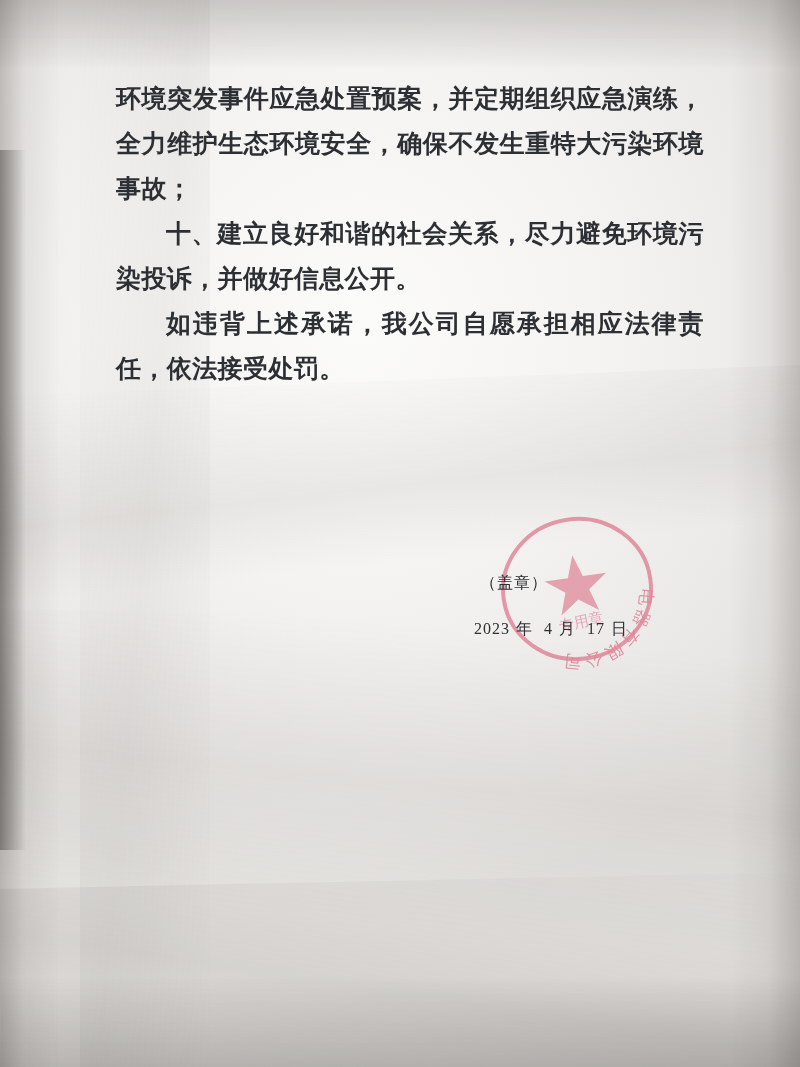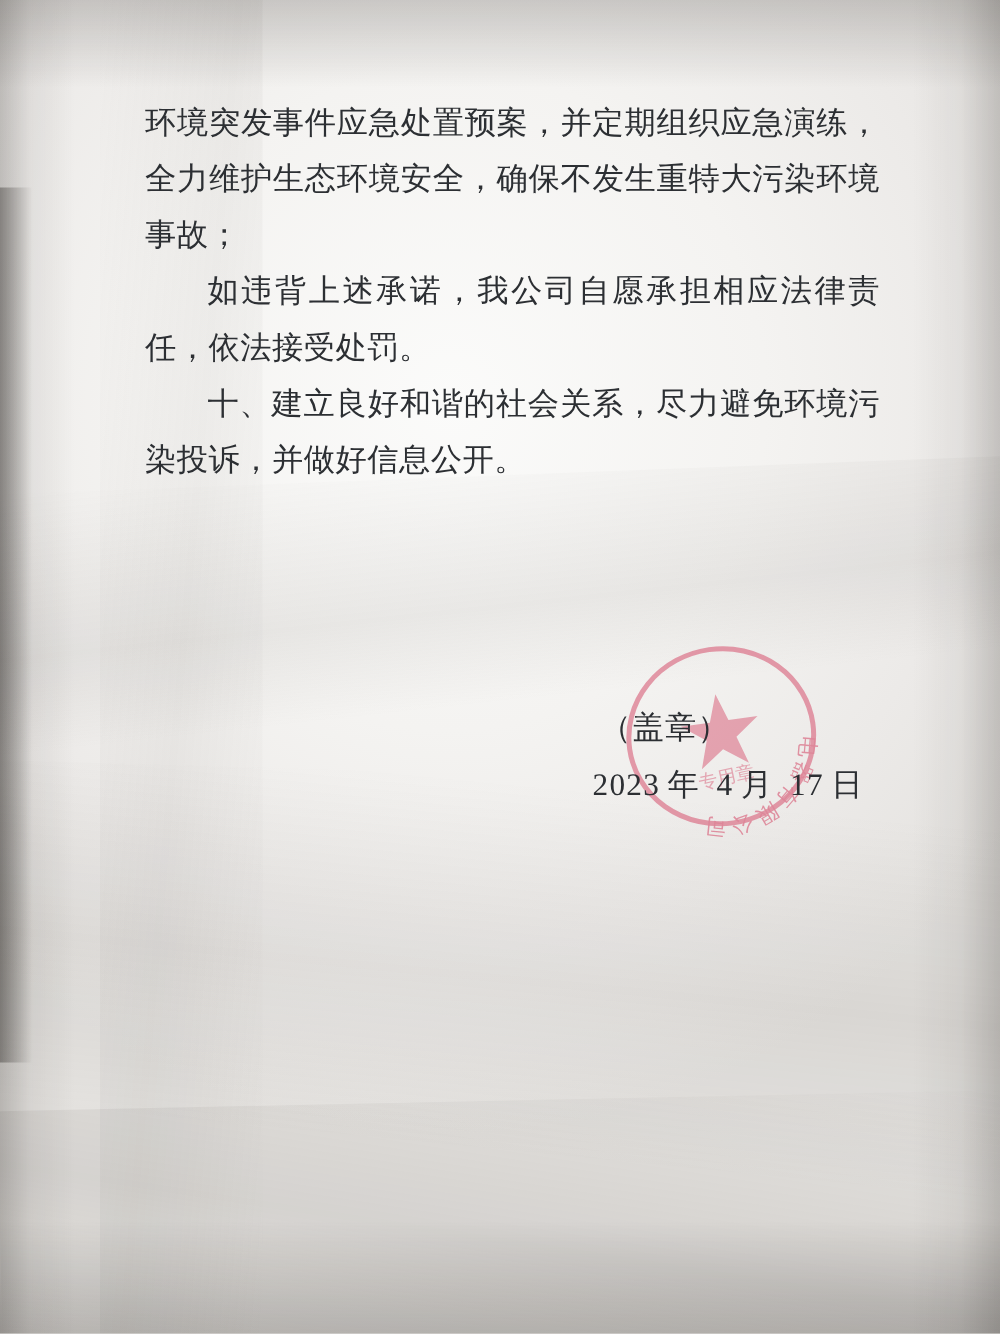--- a/index.html
+++ b/index.html
@@ -83,33 +83,34 @@
     font-family: "Liberation Serif", "DejaVu Serif", serif;
     font-size: 25px;
     line-height: 45px;
     color: #2c2f33;
     letter-spacing: 0.4px;
   }
   .para {
     margin: 0 0 0 0;
     text-align: justify;
     text-justify: inter-ideograph;
+    font-weight: bold;
   }
   .indent {
     text-indent: 50px;
   }
 
   
   .sign-block {
     position: absolute;
     left: 470px;
     top: 560px;
     width: 250px;
     font-family: "Liberation Serif", "DejaVu Serif", serif;
-    font-size: 25px;
+    font-size: 16px;
     color: #2c2f33;
     line-height: 46px;
   }
   .seal-label {
     letter-spacing: 1px;
     padding-left: 10px;
   }
   .date-line {
     white-space: nowrap;
     letter-spacing: 1px;
@@ -144,22 +145,22 @@
   <div class="crease crease-b"></div>
   <div class="crease crease-c"></div>
   <div class="crease edge-top"></div>
   <div class="crease edge-bottom"></div>
   <div class="crease edge-left"></div>
   <div class="crease edge-right"></div>
   <div class="crease tear-left"></div>
 
   <div class="doc-body">
     <p class="para">环境突发事件应急处置预案，并定期组织应急演练，全力维护生态环境安全，确保不发生重特大污染环境事故；</p>
+    <p class="para indent">十、建立良好和谐的社会关系，尽力避免环境污染投诉，并做好信息公开。</p>
     <p class="para indent">如违背上述承诺，我公司自愿承担相应法律责任，依法接受处罚。</p>
-    <p class="para indent">十、建立良好和谐的社会关系，尽力避免环境污染投诉，并做好信息公开。</p>
   </div>
 
   <div class="seal">
     <svg width="170" height="162" viewBox="0 0 170 162" xmlns="http://www.w3.org/2000/svg">
       <defs>
         <path id="ringPath" d="M 85,85 m 0,-63 a 63,63 0 1,1 -0.1,0"></path>
         <path id="ringPathBottom" d="M 85,85 m 0,52 a 52,52 0 1,0 0.1,0"></path>
       </defs>
 
       <ellipse cx="85" cy="81" rx="74" ry="70" fill="none" stroke="#d8607a" stroke-width="4" opacity="0.85"></ellipse>

